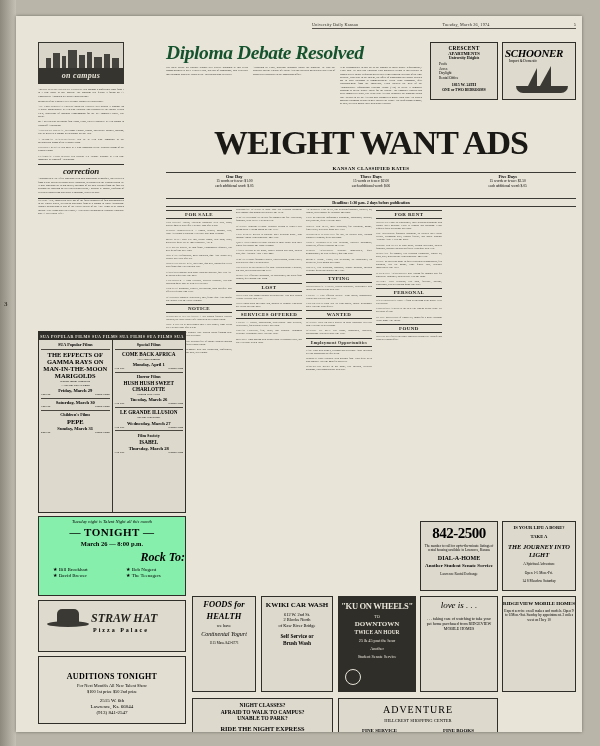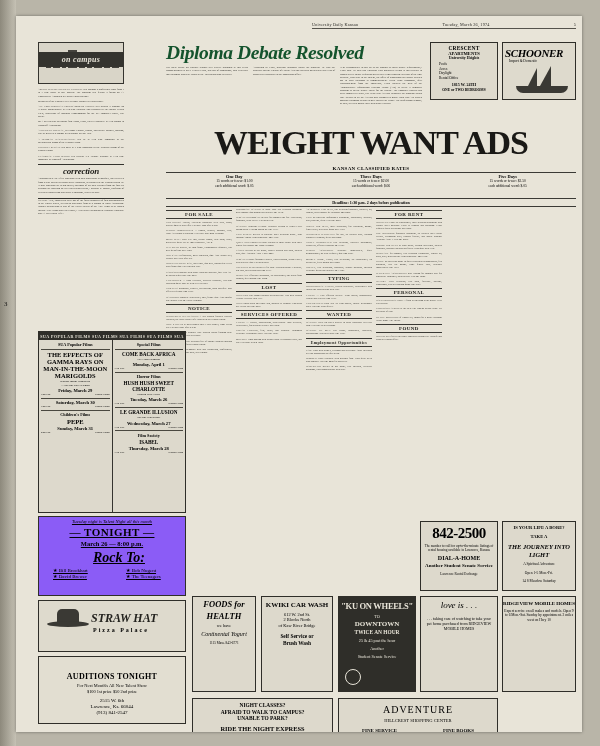--- a/index.html
+++ b/index.html
@@ -51,21 +51,21 @@
       linear-gradient(#45433d,#45433d) 11px 7px/7px 15px no-repeat,
       linear-gradient(#45433d,#45433d) 20px 10px/4px 12px no-repeat,
       linear-gradient(#45433d,#45433d) 26px 4px/9px 18px no-repeat,
       linear-gradient(#45433d,#45433d) 37px 9px/6px 13px no-repeat,
       linear-gradient(#45433d,#45433d) 45px 6px/5px 16px no-repeat,
       linear-gradient(#45433d,#45433d) 52px 11px/8px 11px no-repeat,
       linear-gradient(#45433d,#45433d) 62px 8px/6px 14px no-repeat,
       linear-gradient(#45433d,#45433d) 70px 12px/7px 10px no-repeat;
   }
   .oncampus-label {
-    position:absolute; left:0; bottom:16px; width:100%; height:15px;
+    position:absolute; left:0; bottom:0; width:100%; height:15px;
     background:#35342f; color:#e8e4d8;
     font-size:8px; font-weight:bold; font-style:italic;
     display:flex; align-items:center; justify-content:center;
     letter-spacing:.3px;
   }
   .leftcol { position:absolute; left:22px; top:72px; width:86px; }
   .leftcol p { margin:0 0 2px 0; }
 
   .correction-box {
     margin-top:3px; border-top:.7px solid #35342f; border-bottom:.7px solid #35342f;
@@ -93,26 +93,26 @@
   .film-title { font-size:6.5px; font-weight:bold; text-align:center; line-height:7px; margin:1px 0; }
   .film-title.sm { font-size:5.2px; line-height:6px; }
   .film-note { font-size:2.8px; text-align:center; line-height:3.2px; margin:0 0 1px 0; }
   .film-date { font-size:4.6px; font-weight:bold; text-align:center; margin:1px 0 0 0; }
   .film-rule { border:0; border-top:.6px solid #4a4840; margin:1.5px 0; }
   .film-foot { font-size:2.6px; display:flex; justify-content:space-between; }
 
   
   .talent {
     position:absolute; left:22px; top:500px; width:148px; height:80px;
-    border:1.2px solid #2f2e29; background:#8b5cf6; text-align:center; padding-top:2px;text-decoration:underline;
+    border:1.2px solid #2f2e29; background:#86efac; text-align:center; padding-top:2px;
   }
   .talent .t1 { font-size:4.6px; font-style:italic; }
   .talent .t2 { font-size:11px; font-weight:bold; letter-spacing:.5px; margin:2px 0 0 0; }
   .talent .t3 { font-size:6.5px; font-weight:bold; margin:2px 0; }
-  .talent .t4 { font-size:14px; font-weight:bold; font-style:italic; text-align:center; margin:3px 0 0 14px; }
+  .talent .t4 { font-size:12px; font-weight:bold; font-style:italic; text-align:right; margin:3px 0 0 14px; }
   .talent ul { list-style:none; margin:1px 0 0 0; padding:0; font-size:5px; text-align:left; }
   .talent .two { display:flex; }
   .talent .two div { flex:1; padding-left:14px; }
 
   
   .strawhat {
     position:absolute; left:22px; top:584px; width:148px; height:52px;
     border:1.2px solid #2f2e29; background:#dedacd; overflow:hidden;
   }
   .hat {

